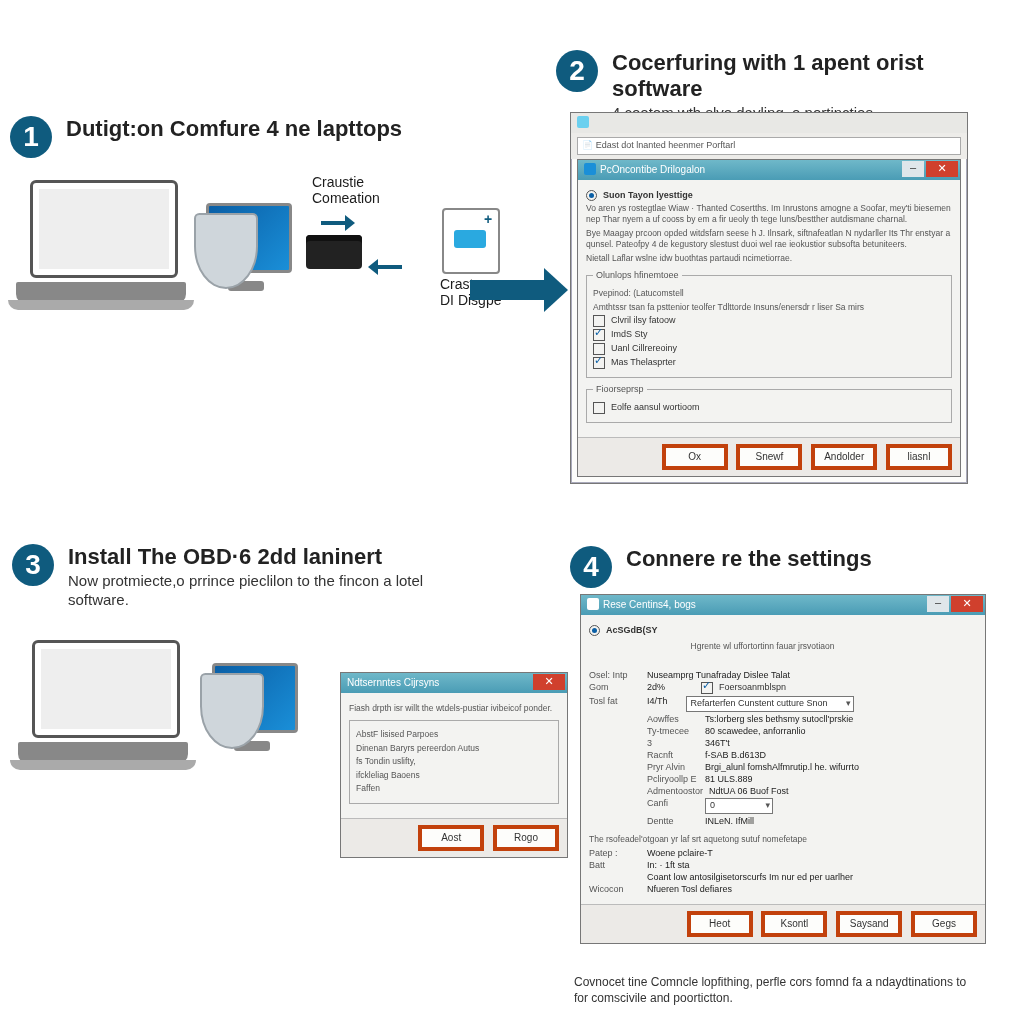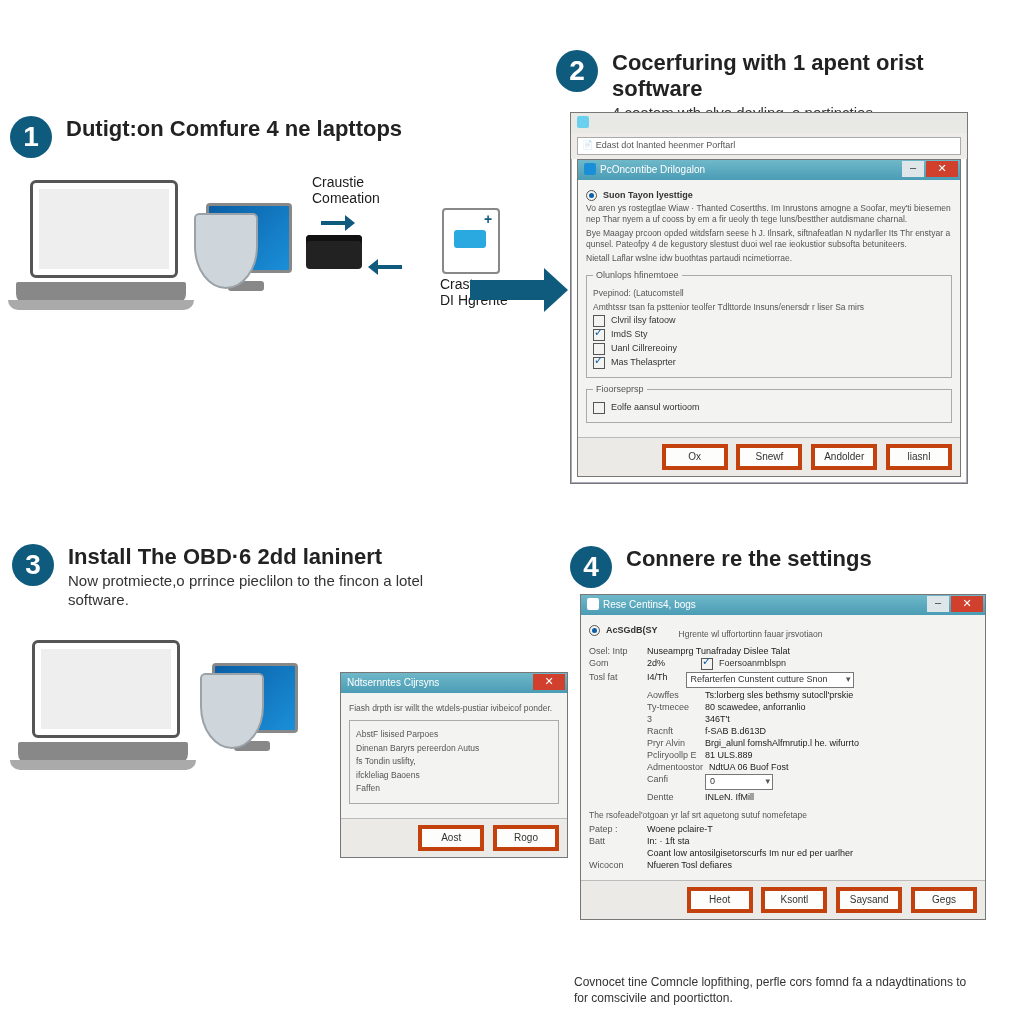--- a/index.html
+++ b/index.html
@@ -122,21 +122,21 @@
       <div>Comeation</div>
     </div>
     <div class="card-wrap">
       <div class="card">
         <div class="plus">+</div>
         <div class="blob"></div>
       </div>
     </div>
     <div class="labels2">
       <div>Craste</div>
-      <div>DI Hgrente</div>
+      <div>DI Disgpe</div>
     </div>
   </div>
 
   <div id="q2head" class="step-head">
     <div class="badge">2</div>
     <div>
       <div class="step-title">Cocerfuring with 1 apent orist software</div>
       <div class="step-sub">4 cootom wth slve dayling, e portincties</div>
     </div>
   </div>
@@ -254,21 +254,21 @@
     </div>
   </div>
 
   <div id="q4">
     <div class="win" style="width:404px">
       <div class="titlebar"><span class="icon"></span><span>Rese Centins4, bogs</span>
         <span class="minbtn">–</span>
         <span class="closebtn">✕</span>
       </div>
       <div class="body">
-        <div class="row"><span class="radio on"></span><b>AcSGdB(SY</b>&nbsp;&nbsp;<span class="textline" style="margin:4px">Hgrente wl uffortortinn fauar jrsvotiaon</span></div>
+        <div class="row"><span class="radio on"></span><b>AcSGdB(SY</b>&nbsp;&nbsp;<span class="textline" style="margin:16px">Hgrente wl uffortortinn fauar jrsvotiaon</span></div>
 
         <div class="row">
             <span class="lbl">Osel: Intp</span>
             <span class="val">Nuseamprg Tunafraday Dislee Talat</span>
           </div>
         <div class="row">
             <span class="lbl">Gom</span>
             <span class="val">2d%</span>
             <span style="width:24px"></span>
             <span class="chk on"></span>

